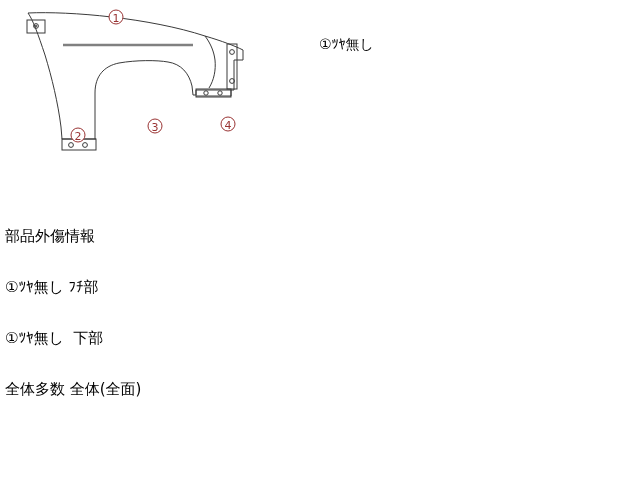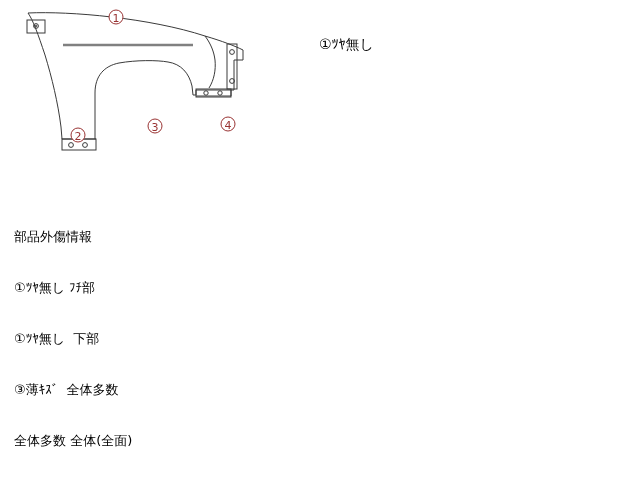--- a/index.html
+++ b/index.html
@@ -42,23 +42,23 @@
     width: 290px;
     height: 175px;
   }
   #part-diagram svg {
     display: block;
   }
 
   
   #damage-info {
     position: absolute;
-    left: 14px;
+    left: 5px;
     top: 194px;
-    font-size: 13px;
+    font-size: 15px;
     line-height: 17px;
     white-space: pre;
   }
   #damage-info .di-title {
     display: block;
   }
   #damage-info .di-item {
     display: block;
   }
 </style>
@@ -140,15 +140,14 @@
       <text x="228" y="128.5" text-anchor="middle" font-family="DejaVu Sans, sans-serif" font-size="11" fill="#993333">4</text>
     </g>
 
   </svg>
 </div>
 
 <div id="damage-info">
   <span class="di-title">部品外傷情報</span>
   <span class="di-item">①ﾂﾔ無し ﾌﾁ部</span>
   <span class="di-item">①ﾂﾔ無し  下部</span>
-  <span class="di-item">③薄ｷｽﾞ  全体多数</span>
   <span class="di-item">全体多数 全体(全面)</span>
 </div>
 
 </body></html>

